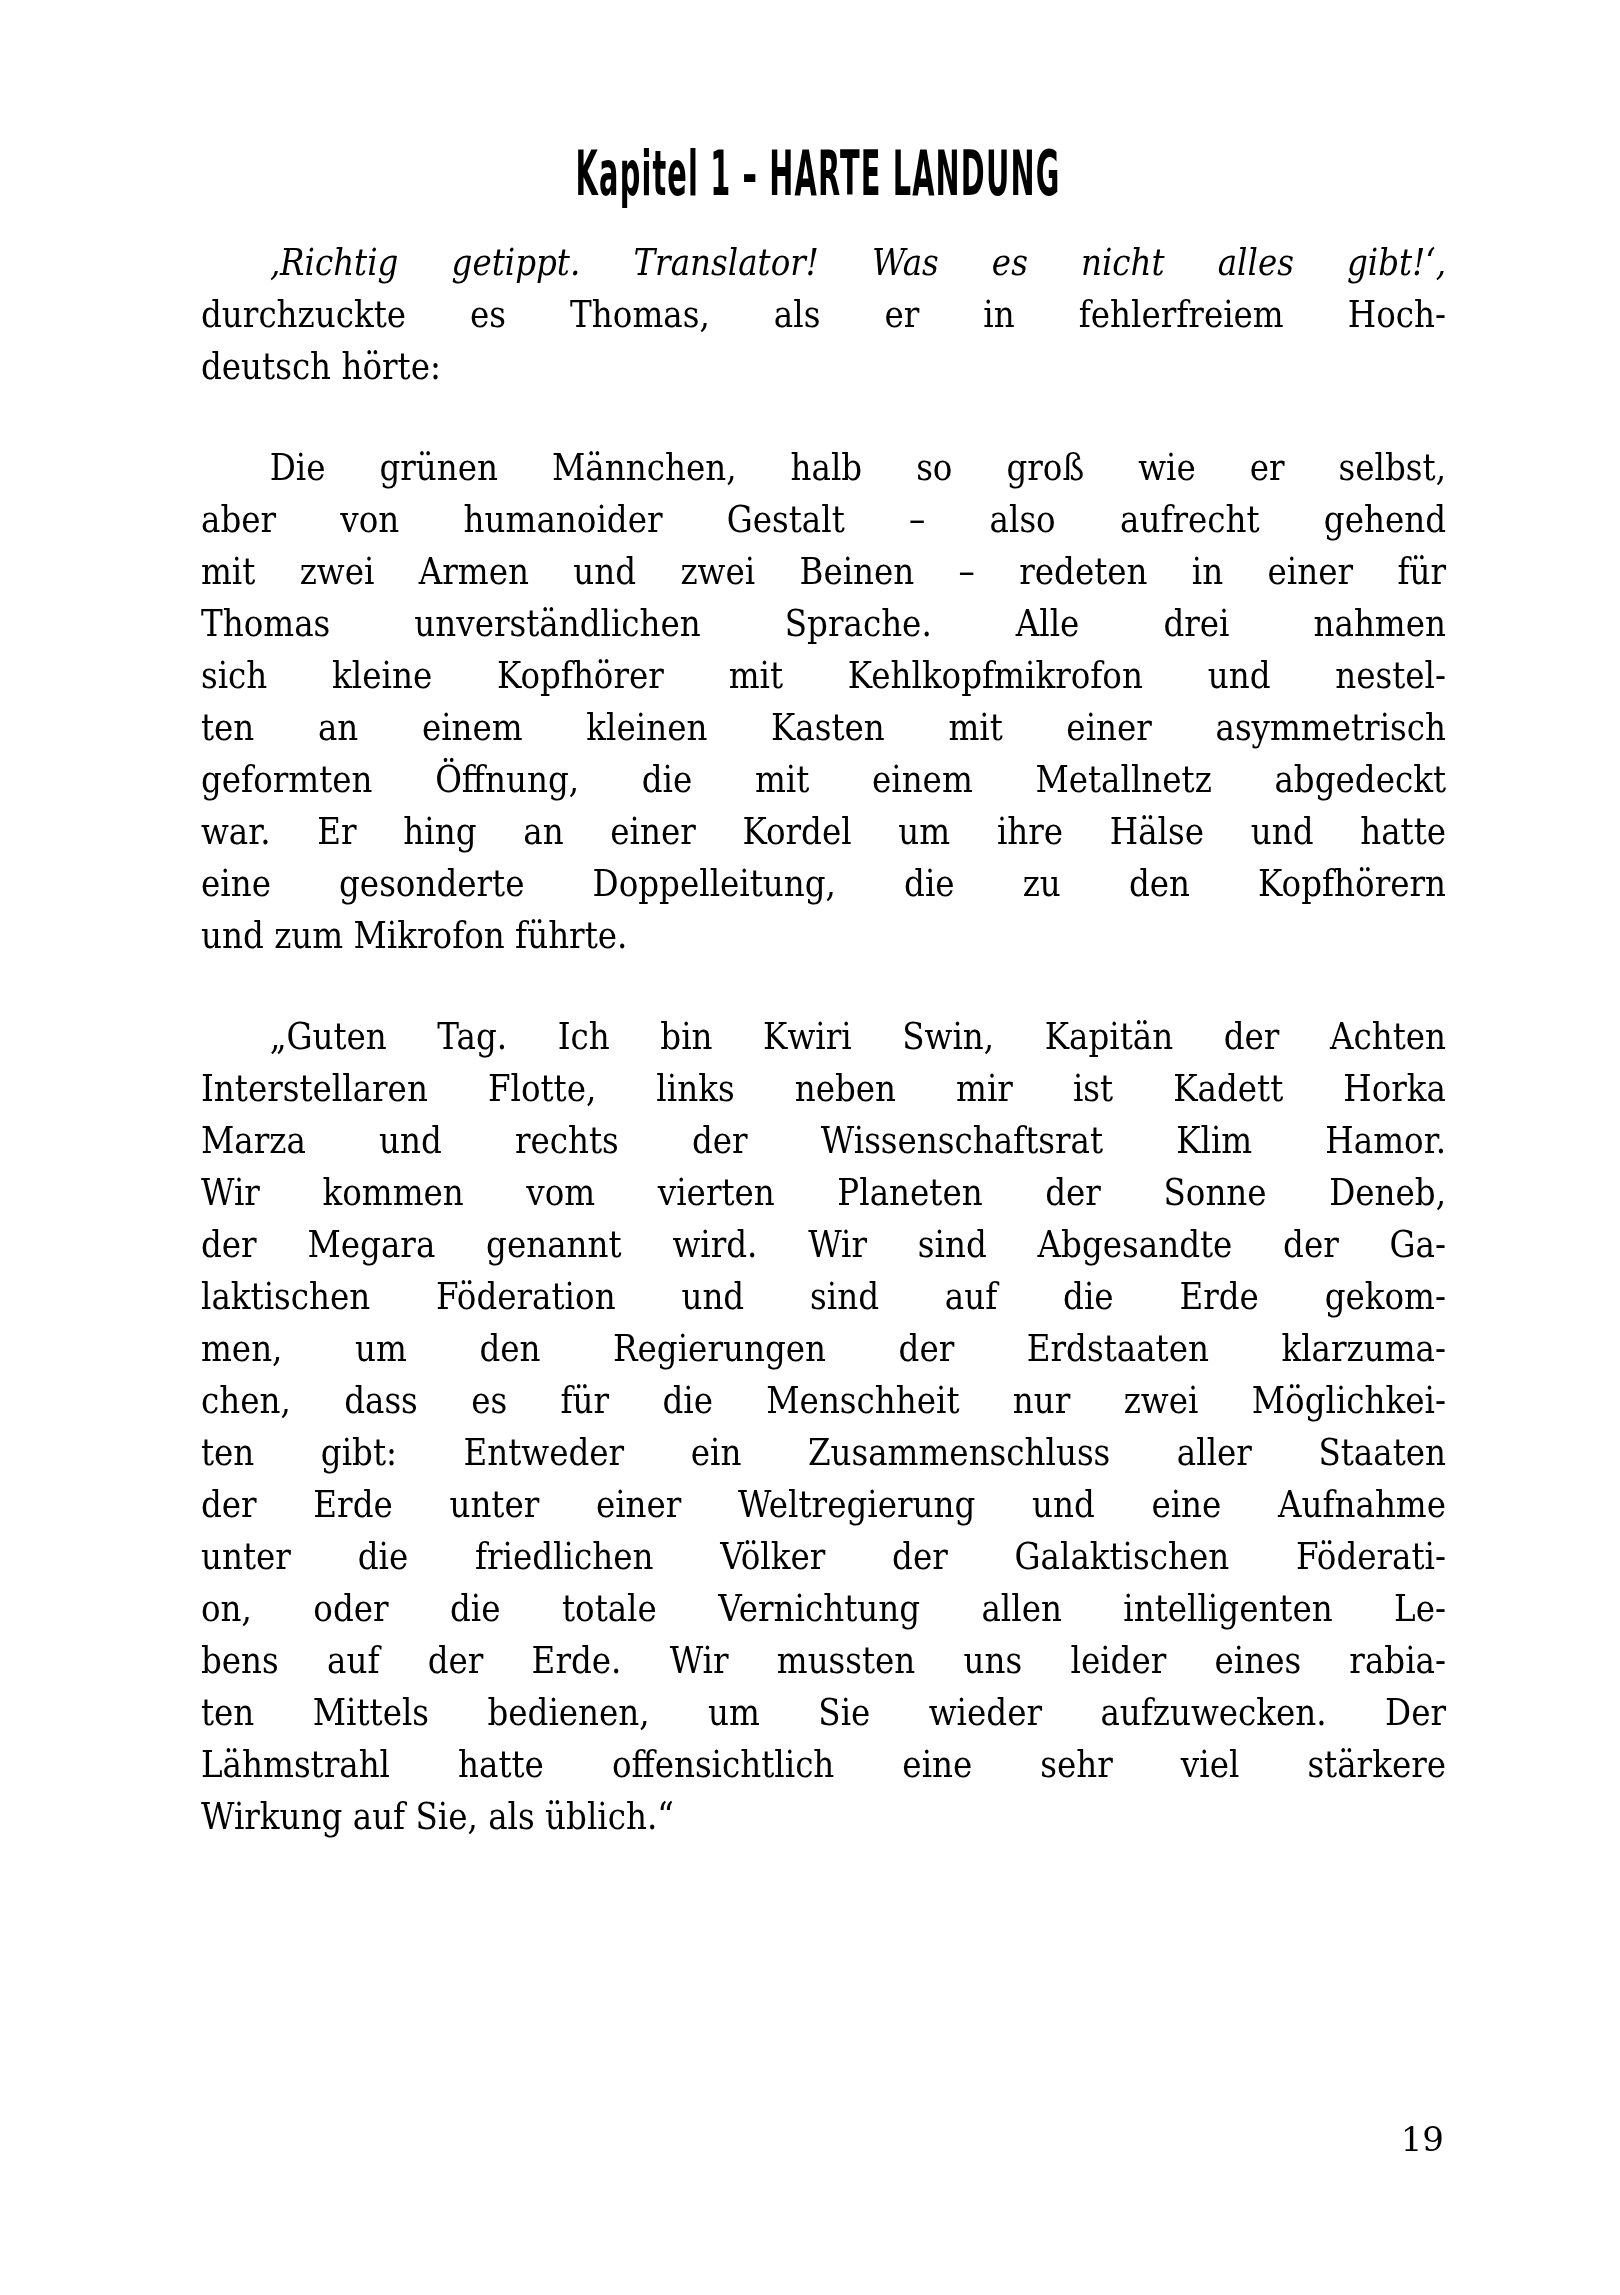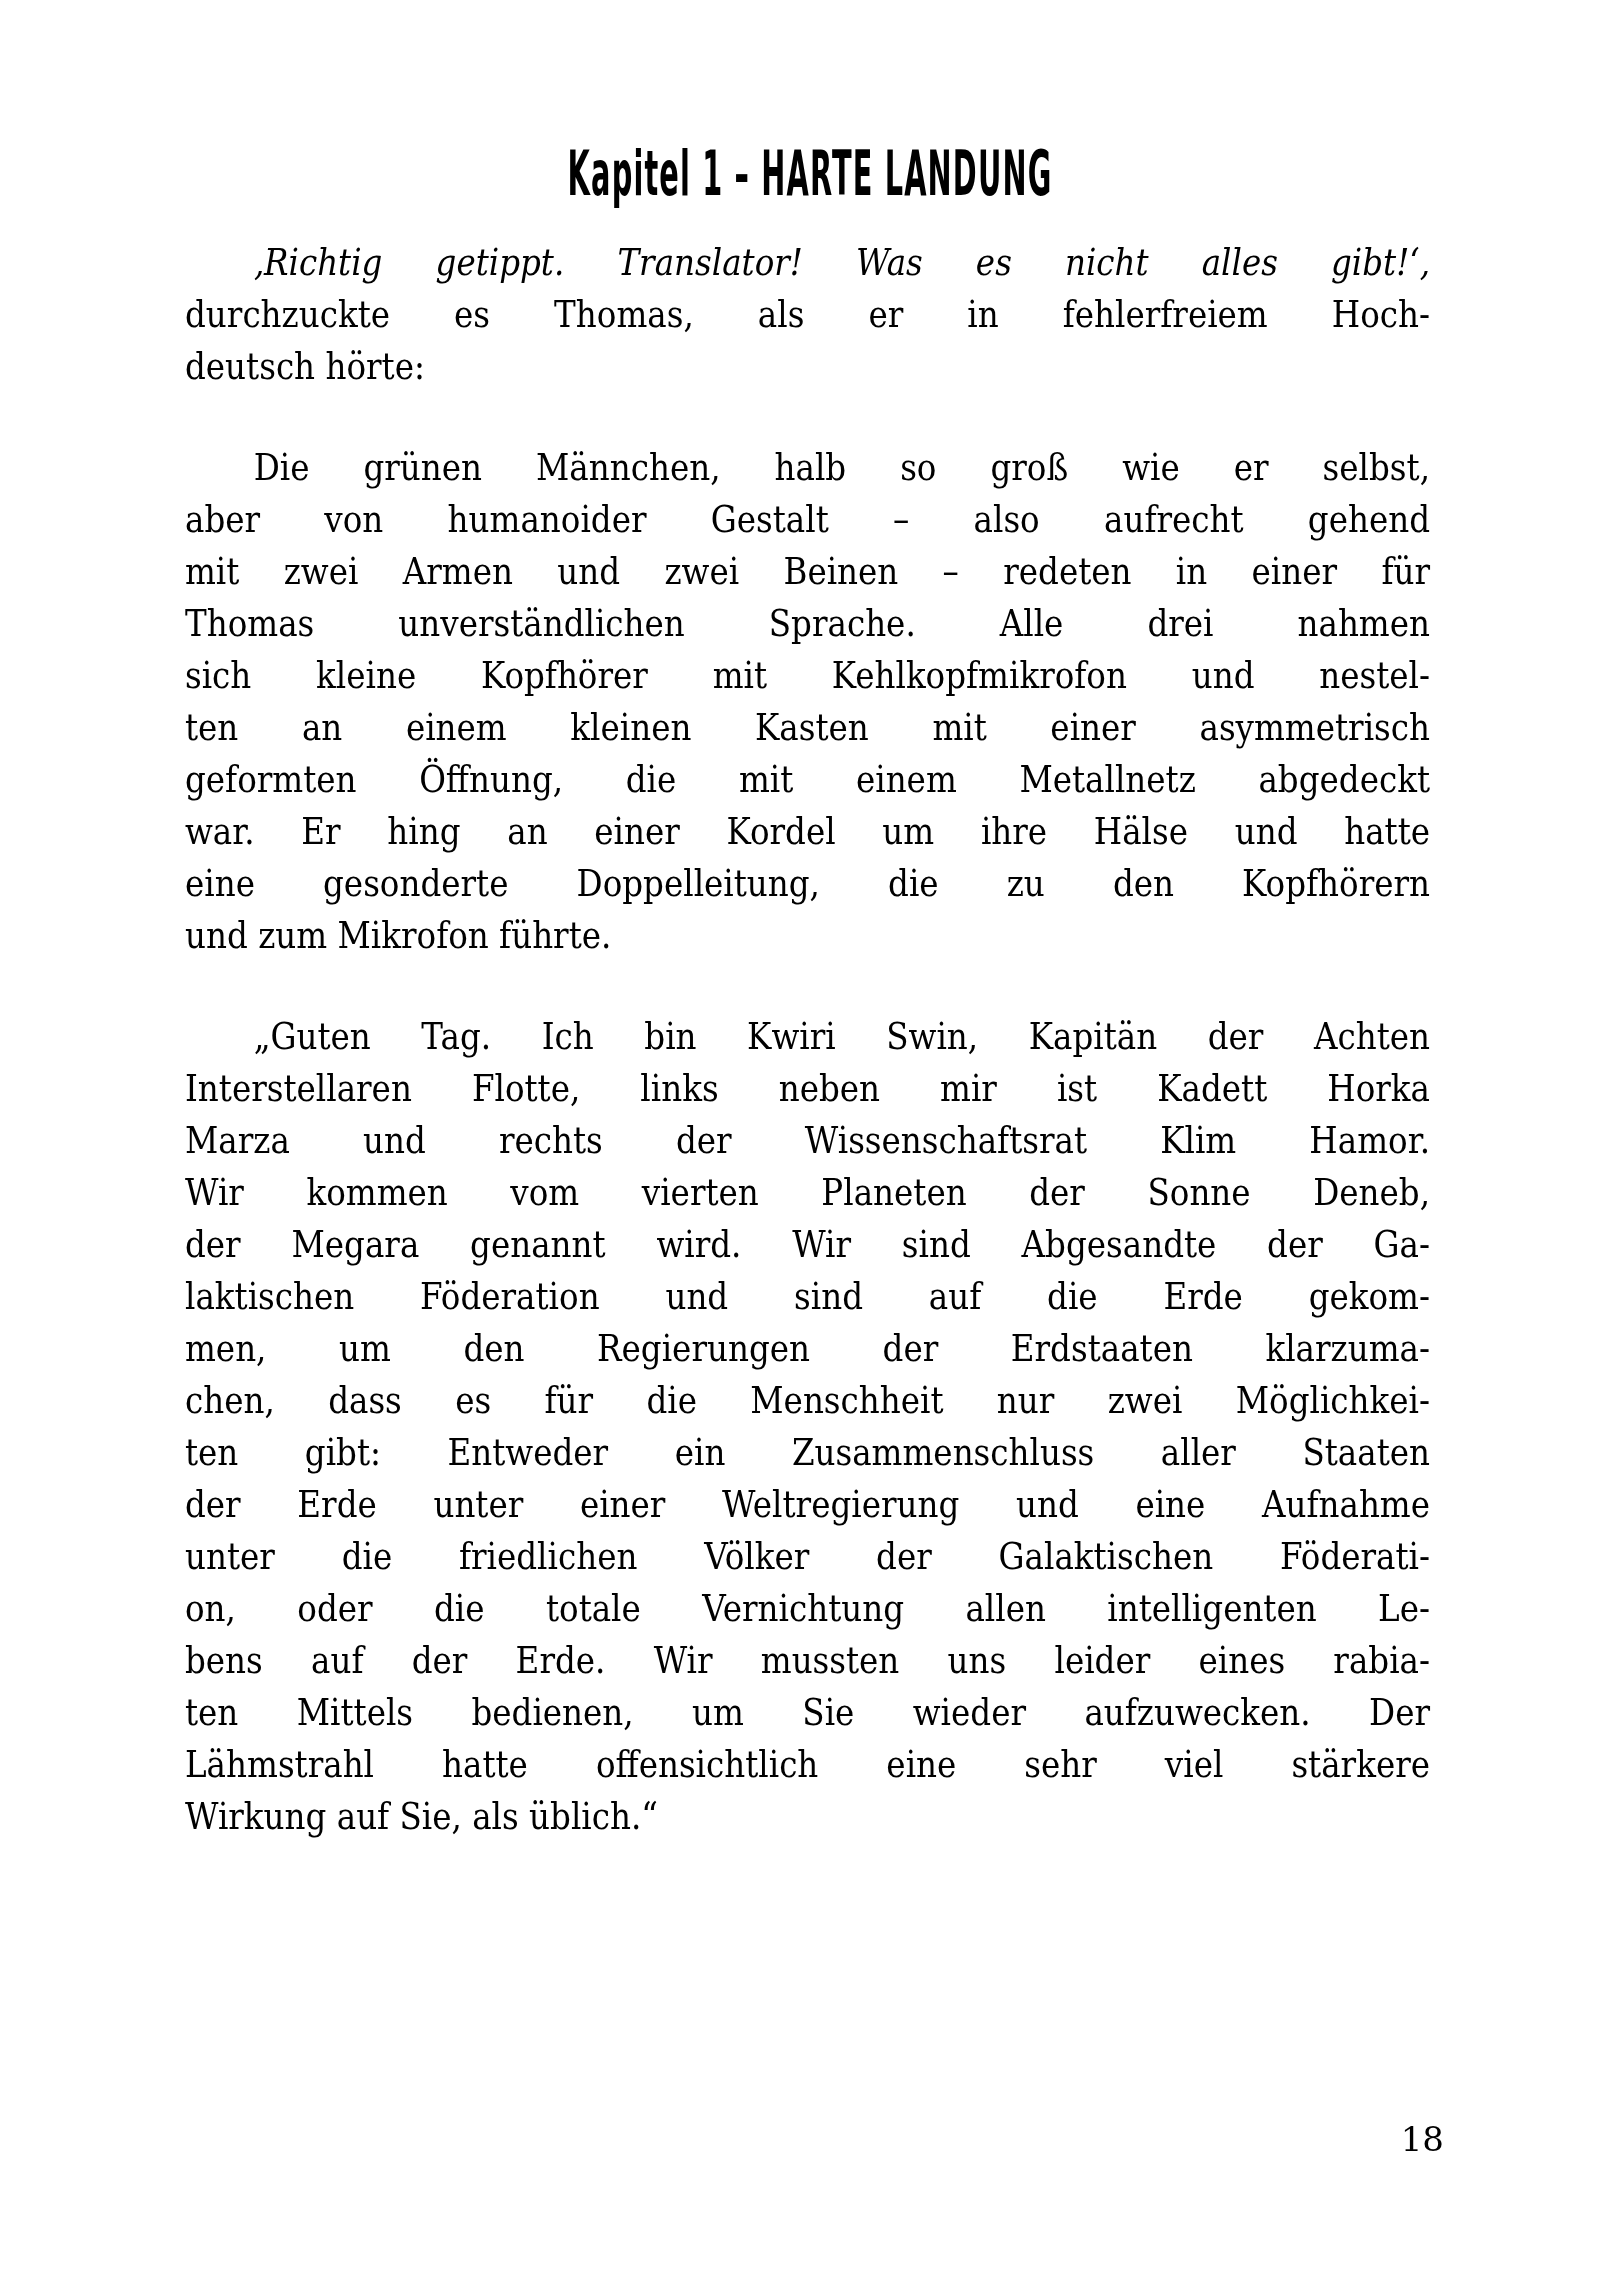--- a/index.html
+++ b/index.html
@@ -12,20 +12,21 @@
     width: 1620px;
     height: 2295px;
     position: relative;
     overflow: hidden;
     font-family: "DejaVu Serif", "Liberation Serif", serif;
   }
   .page {
     position: absolute;
     inset: 0;
     background: #ffffff;
+    margin-left: 16px;
   }
   
   .heading {
     position: absolute;
     top: 149px;
     left: 0;
     width: 100%;
     margin: 0;
     text-align: center;
     font-family: "DejaVu Sans", "Liberation Sans", sans-serif;
@@ -116,16 +117,16 @@
       <span class="line">on, oder die totale Vernichtung allen intelligenten Le-</span>
       <span class="line">bens auf der Erde. Wir mussten uns leider eines rabia-</span>
       <span class="line">ten Mittels bedienen, um Sie wieder aufzuwecken. Der</span>
       <span class="line">Lähmstrahl hatte offensichtlich eine sehr viel stärkere</span>
       <span class="line nojust">Wirkung auf Sie, als üblich.“</span>
     </p>
 
 
   </div>
 
-  <div class="pagenum">18</div>
+  <div class="pagenum">19</div>
 
 </div>
 
 
 </body></html>

